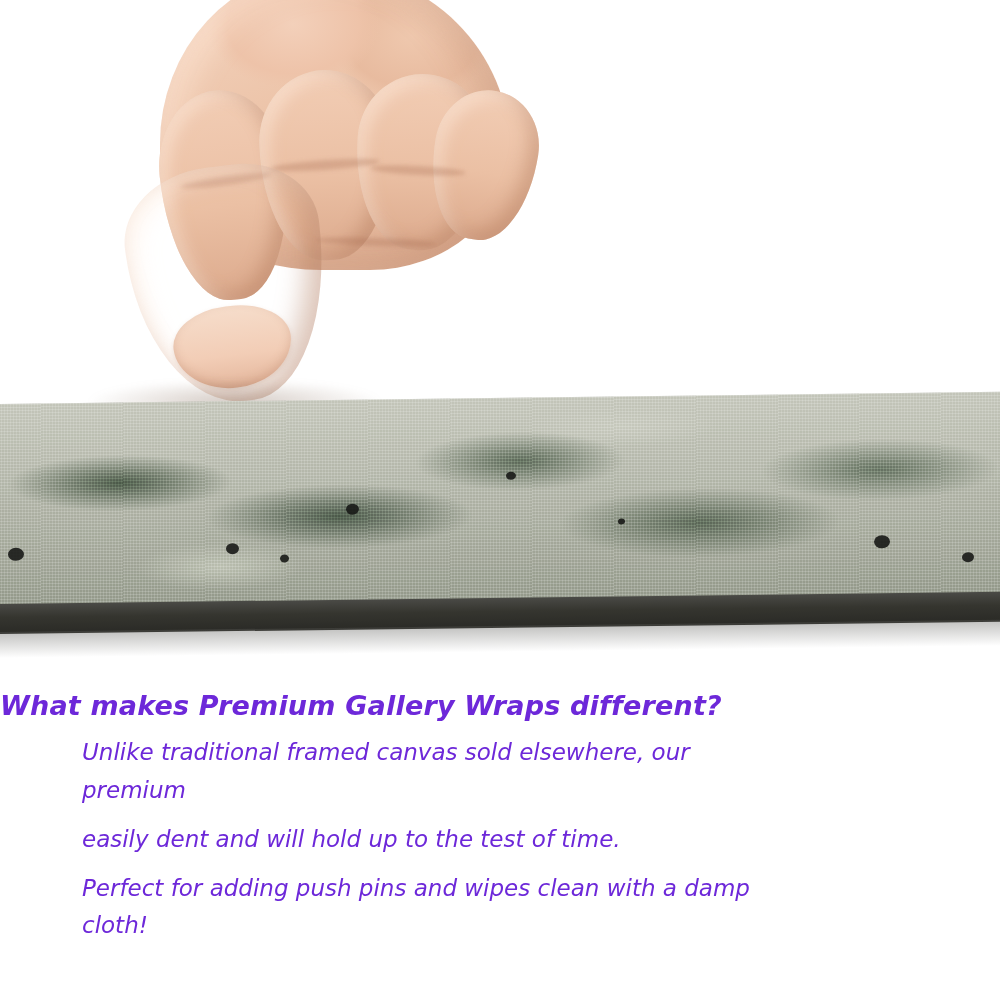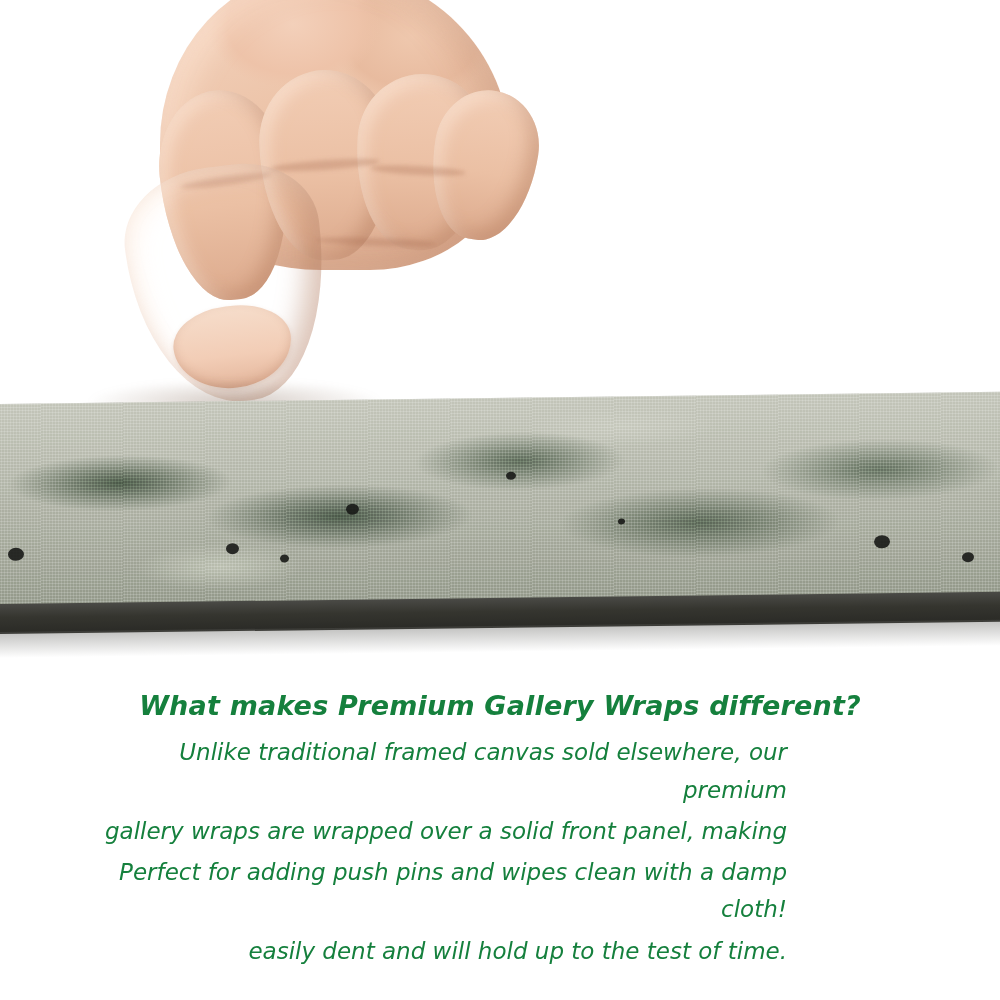--- a/index.html
+++ b/index.html
@@ -176,37 +176,37 @@
     transform: skewY(-0.7deg);
     transform-origin: left top;
   }
 
   
   .caption {
     position: absolute;
     left: 0;
     top: 690px;
     width: 861px;
-    text-align: right;
-    color: #15803d;
+    text-align: left;
+    color: #6d28d9;
     font-family: "DejaVu Sans", sans-serif;
     font-style: italic;
   }
   .caption-heading {
     font-size: 27px;
     font-weight: 700;
     letter-spacing: 0.2px;
     margin: 0 0 12px 0;
     line-height: 1.2;
   }
   .caption-line {
     font-size: 23px;
     line-height: 1.62;
     font-weight: 400;
-    margin: 4px;
+    margin: 12px;
     padding: 0 70px;
   }
 </style>
 </head>
 <body>
 
 <div class="page">
 
   <div class="photo">
 
@@ -239,18 +239,17 @@
         <div class="speck" style="left:618px; top:122px; width:7px;  height:6px;"></div>
       </div>
       <div class="canvas-side"></div>
       <div class="canvas-drop-shadow"></div>
     </div>
   </div>
 
   <div class="caption">
     <div class="caption-heading">What makes Premium Gallery Wraps different?</div>
     <div class="caption-line">Unlike traditional framed canvas sold elsewhere, our premium</div>
-    <div class="caption-line">gallery wraps are wrapped over a solid front panel, making</div>
+    <div class="caption-line">easily dent and will hold up to the test of time.</div>
     <div class="caption-line">Perfect for adding push pins and wipes clean with a damp cloth!</div>
-    <div class="caption-line">easily dent and will hold up to the test of time.</div>
   </div>
 
 </div>
 
 </body></html>

